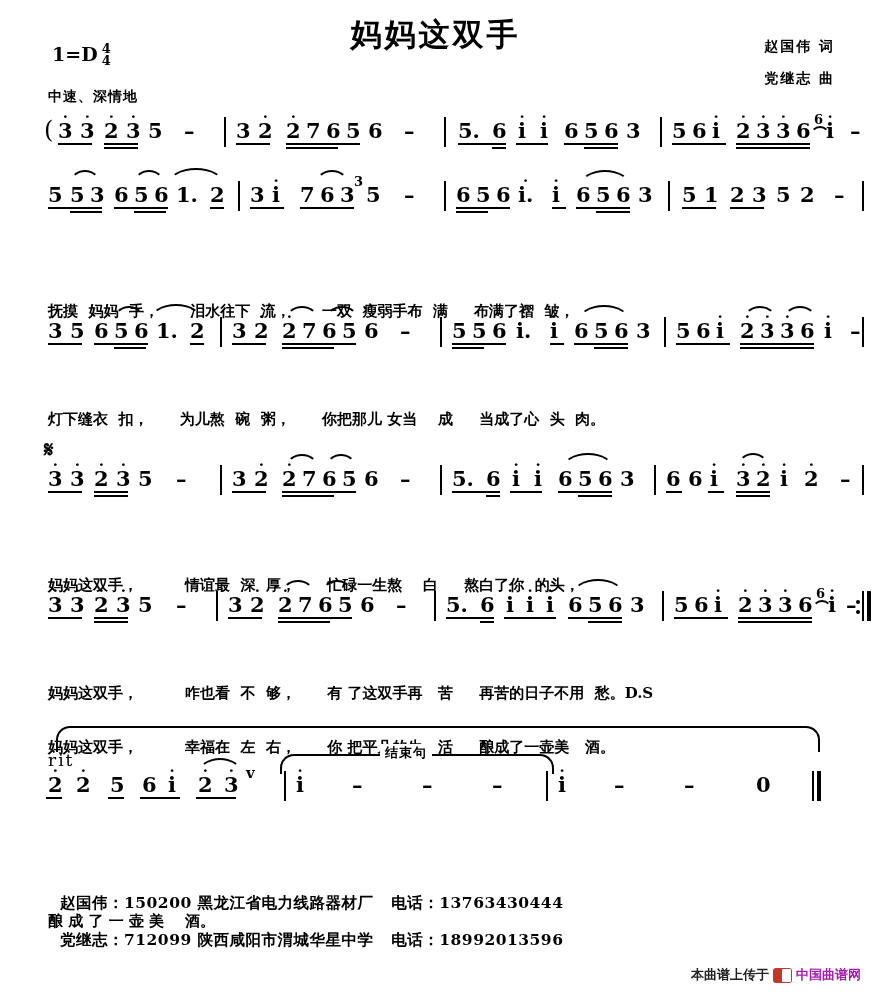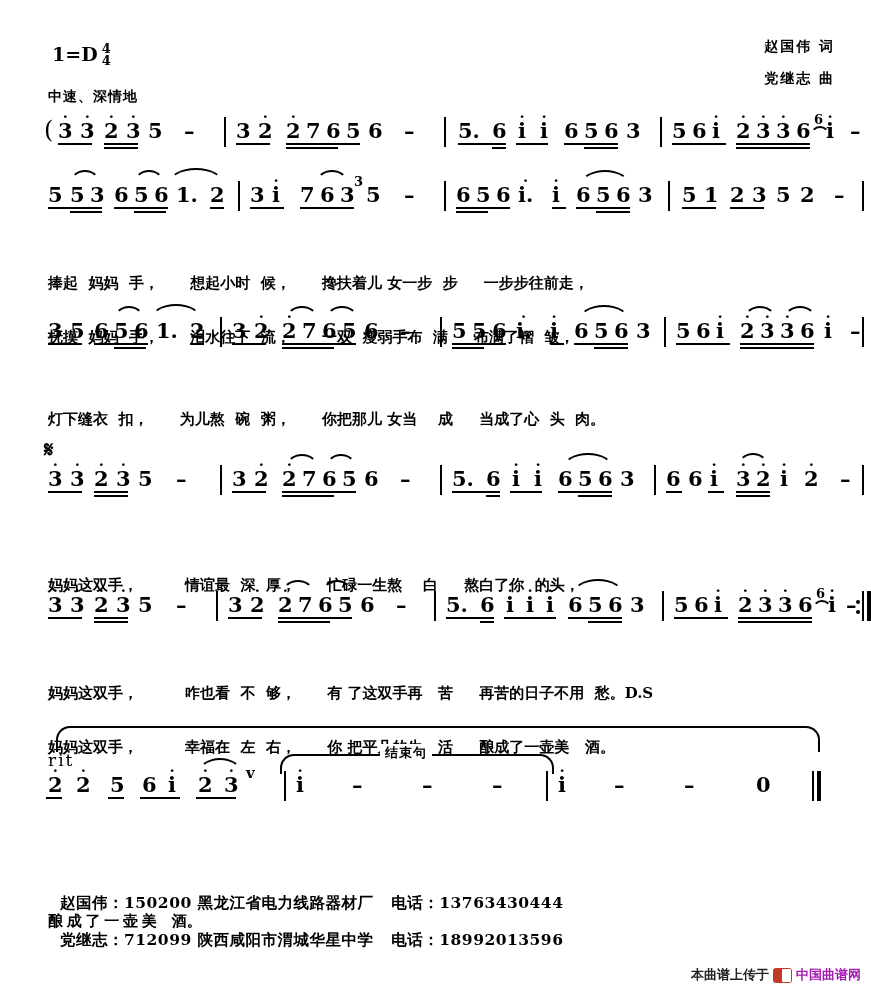--- a/index.html
+++ b/index.html
@@ -235,20 +235,21 @@
     background: #fff;
     border-radius: 1px;
   }
   .wm-red { color: #a21caf; }
 </style>
 </head>
 <body>
 
 <div id="sheet">
 
+  <div class="title">妈妈这双手</div>
 
   <div class="keysig">
     <span>1=D</span>
     <span class="frac">
       <span class="num">4</span>
       <span class="den">4</span>
     </span>
   </div>
 
   <div class="tempo">中速、深情地</div>
@@ -371,23 +372,20 @@
       <span class="beam" style="left:682px;top:25px;width:34px;"></span>
       <span class="n" style="left:730px;">2</span>
       <span class="n" style="left:752px;">3</span>
       <span class="beam" style="left:730px;top:25px;width:34px;"></span>
       <span class="n" style="left:776px;">5</span>
       <span class="n" style="left:800px;">2</span>
       <span class="n" style="left:834px;">–</span>
       <span class="bar" style="left:862px;"></span>
     </div>
 
-    <div class="lyrics" style="top:52px;">
-      <span class="ly" style="left:48px;">捧起  妈妈  手，      想起小时  候，      搀扶着儿 女一步  步     一步步往前走，</span>
-    </div>
     <div class="lyrics" style="top:80px;">
       <span class="ly" style="left:48px;">抚摸  妈妈  手，      泪水往下  流，      一双  瘦弱手布  满     布满了褶  皱，</span>
     </div>
   </div>
 
   <div class="system" style="top:318px;">
     <div class="noterow">
       <span class="n" style="left:48px;">3</span>
       <span class="n" style="left:70px;">5</span>
       <span class="beam" style="left:48px;top:25px;width:34px;"></span>
@@ -635,21 +633,21 @@
       <span class="n" style="left:614px;">–</span>
       <span class="n" style="left:684px;">–</span>
       <span class="n" style="left:756px;">0</span>
       <span class="dbar" style="left:812px;">
         <i style="left:0;"></i>
           <i class="thick" style="left:5px;"></i>
       </span>
     </div>
 
     <div class="lyrics" style="top:100px;">
-      <span class="ly" style="left:48px;font-family:Liberation Serif, serif;">酿 成 了 一 壶 美    酒。</span>
+      <span class="ly" style="left:48px;">酿 成 了 一 壶 美    酒。</span>
     </div>
   </div>
 
   <div class="footer l1">赵国伟：150200 黑龙江省电力线路器材厂   电话：13763430444</div>
   <div class="footer l2">党继志：712099 陕西咸阳市渭城华星中学   电话：18992013596</div>
 
   <div class="watermark">
     <span>本曲谱上传于</span>
     <span class="wm-logo"></span>
     <span class="wm-red">中国曲谱网</span>

